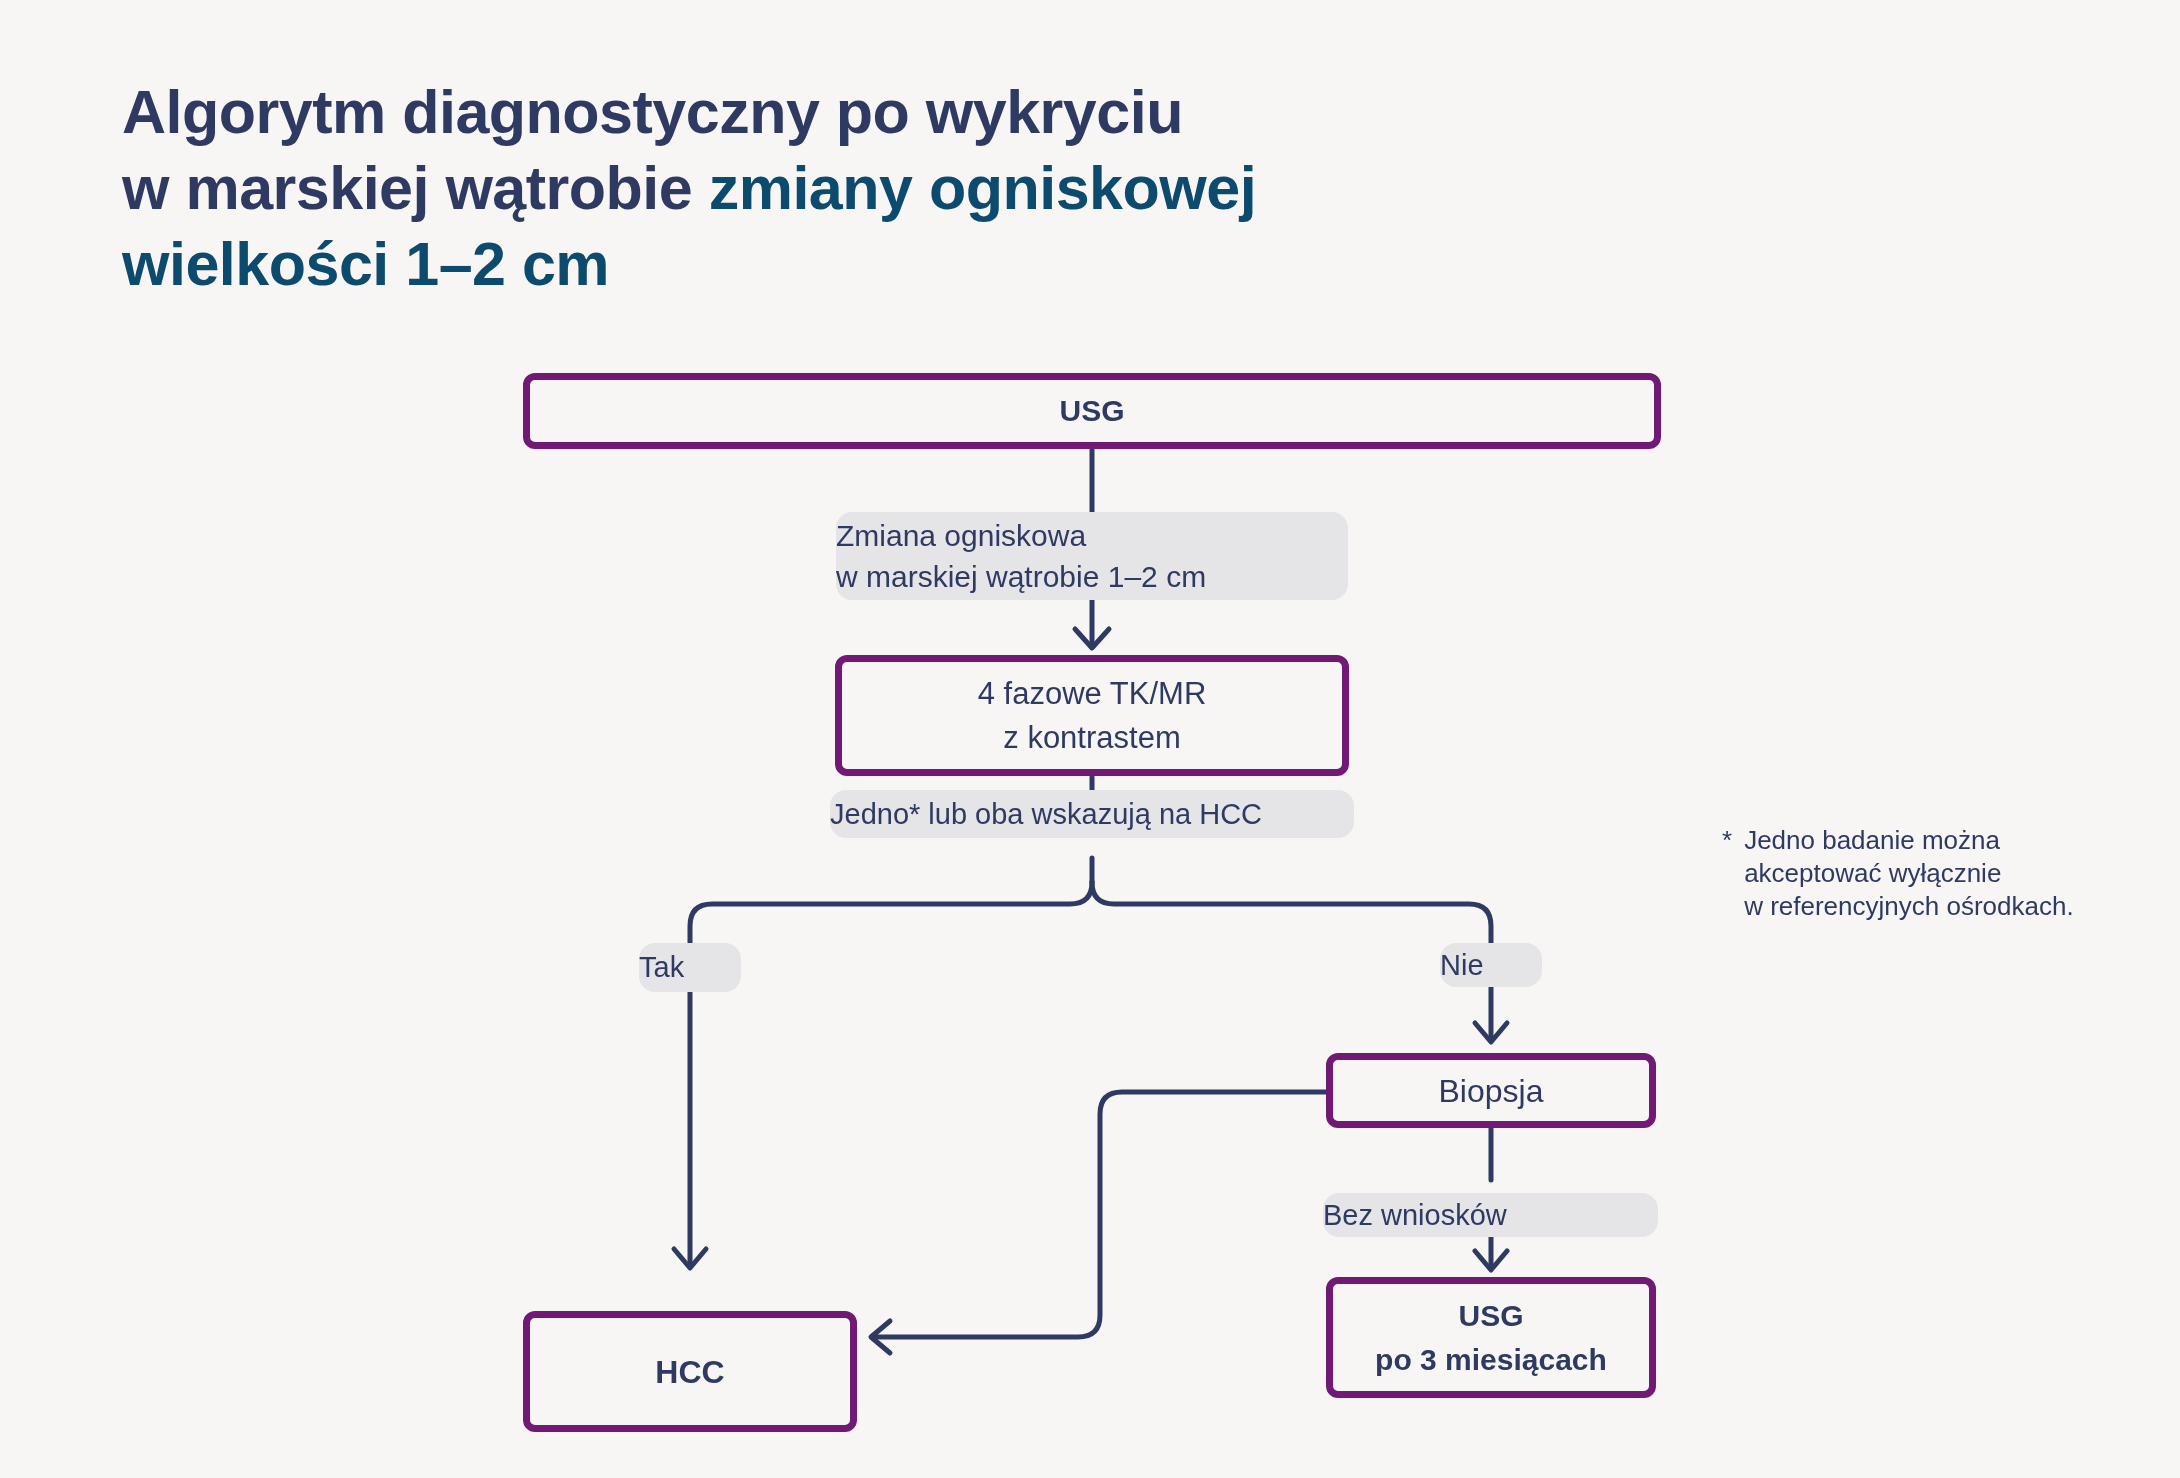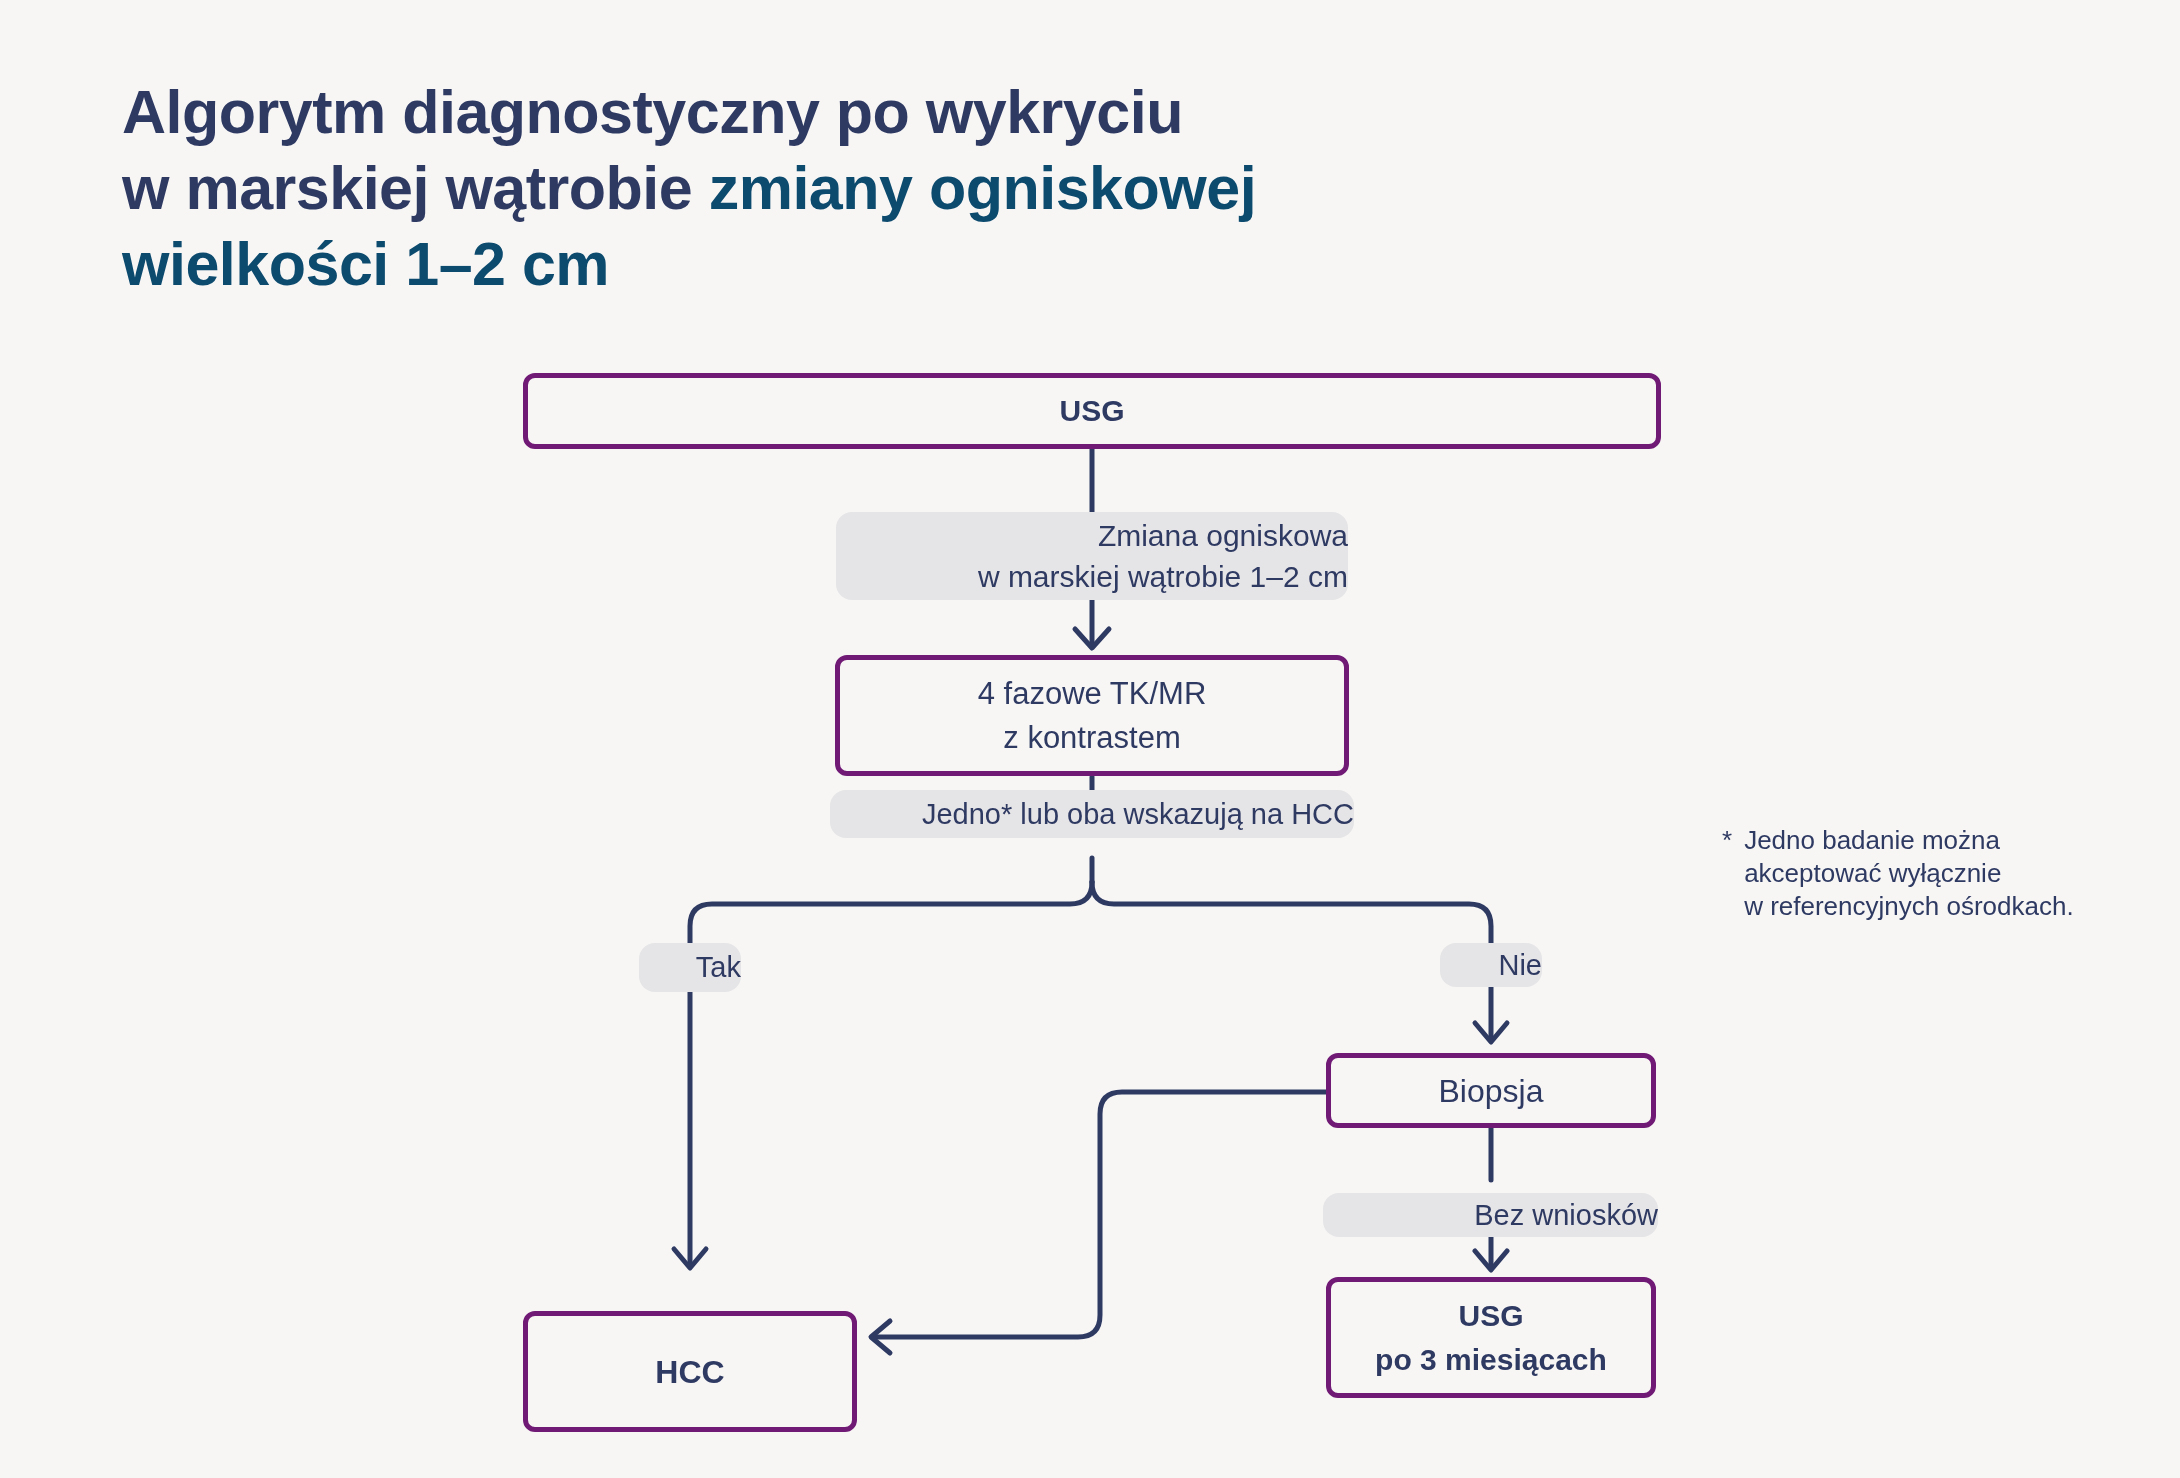--- a/index.html
+++ b/index.html
@@ -17,40 +17,40 @@
   .title{
     position:absolute;left:122px;top:74px;
     font-size:61px;font-weight:700;line-height:76px;
     letter-spacing:-0.5px;color:#2F3A63;
   }
   .title .accent{color:#0c4a6e;}
 
   
   .node{
     position:absolute;box-sizing:border-box;
-    border:5px solid #701a75;border-radius:12px;
+    border:7px solid #701a75;border-radius:12px;
     background:#F7F6F5;
     display:flex;flex-direction:column;align-items:center;justify-content:center;
     text-align:left;color:#2F3A63;
     font-size:31px;line-height:44px;
     z-index:2;
   }
   .node.bold{font-weight:700;}
 
   .node-usg   {left:523px; top:373px; width:1138px;height:76px; font-size:30px;font-weight:700;}
   .node-tkmr  {left:835px; top:655px; width:514px; height:121px;}
   .node-biopsja{left:1326px;top:1053px;width:330px; height:75px; font-size:32px;}
   .node-hcc   {left:523px; top:1277px;width:334px; height:121px;font-size:32px;margin-top:34px;}
   .node-usg4  {left:1326px;top:1277px;width:330px; height:121px;font-size:30px;}
 
   
   .tag{
     position:absolute;box-sizing:border-box;
     background:#E5E4E6;border-radius:16px;
-    display:flex;flex-direction:column;align-items:flex-end;justify-content:center;
+    display:flex;flex-direction:column;align-items:flex-start;justify-content:center;
     text-align:center;color:#2F3A63;
     font-size:30px;line-height:41px;
     z-index:2;
   }
   .tag-zmiana {left:836px; top:512px; width:512px;height:88px;}
   .tag-jedno  {left:830px; top:790px; width:524px;height:48px;font-size:29px;}
   .tag-tak    {left:639px; top:943px; width:102px;height:49px;font-size:29px;}
   .tag-nie    {left:1440px;top:943px; width:102px;height:44px;font-size:29px;}
   .tag-bez    {left:1323px;top:1170px;width:335px;height:44px;font-size:29px;margin-top:23px;}
 

